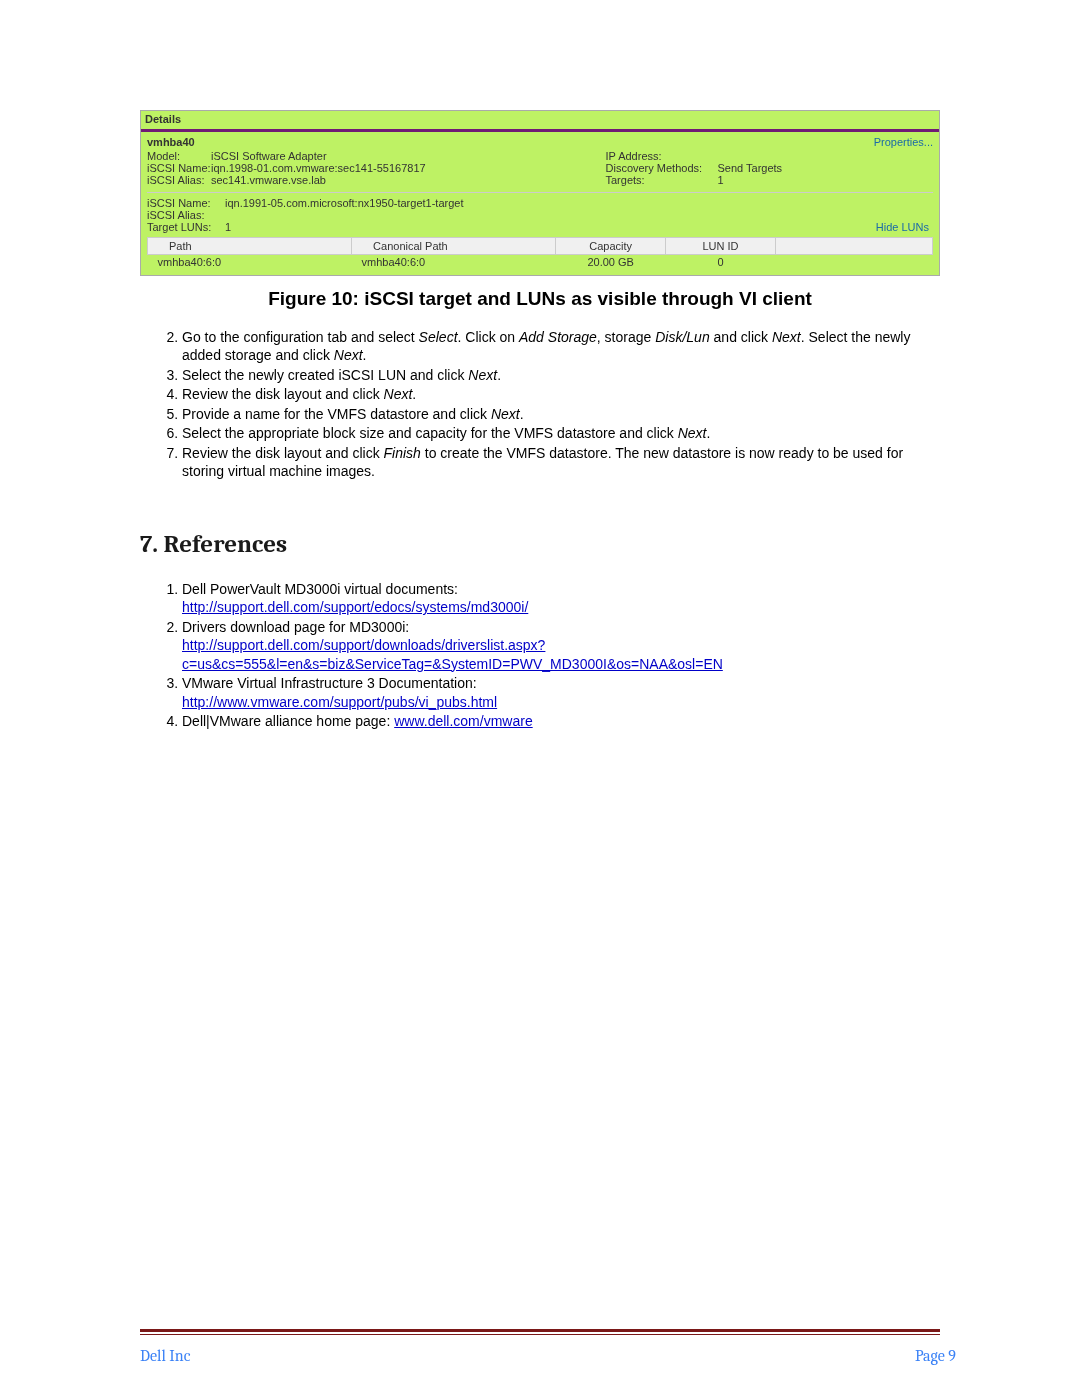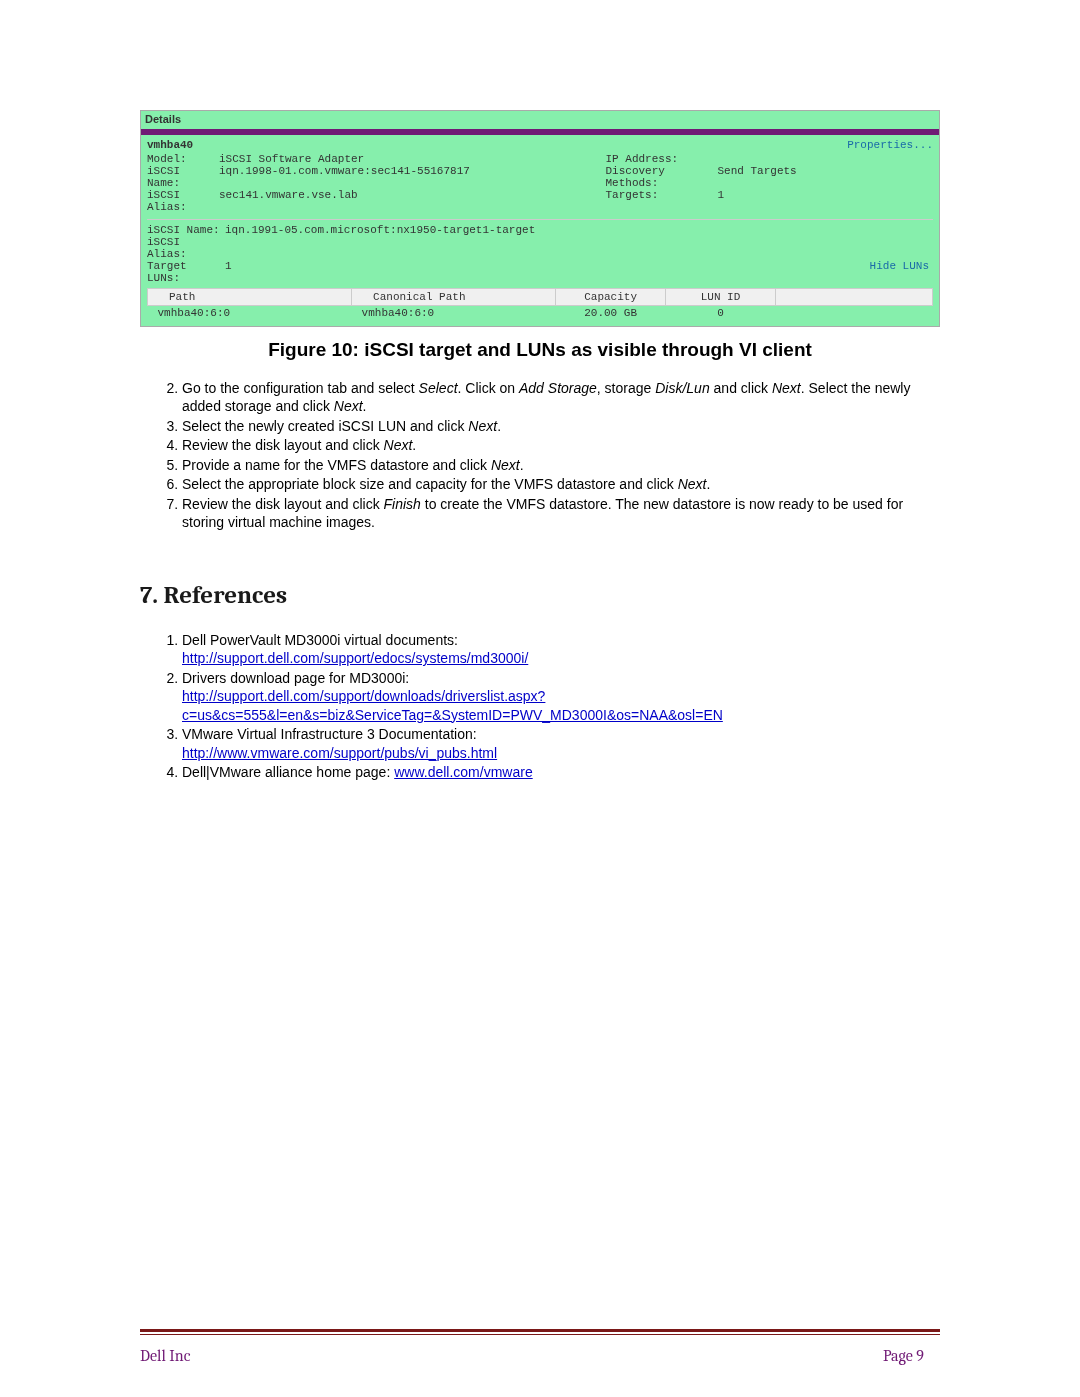--- a/index.html
+++ b/index.html
@@ -13,48 +13,47 @@
   }
   .page {
     padding: 110px 140px 40px 140px;
     box-sizing: border-box;
     width: 1080px;
     min-height: 1397px;
     position: relative;
   }
   .details-panel {
     border: 1px solid #aaa;
-    background: #86efac;
+    background: #bef264;
     font-family: Tahoma, Verdana, sans-serif;
     font-size: 11px;
     margin-bottom: 12px;
   }
   .details-title {
     font-weight: bold;
     padding: 2px 4px 4px 4px;
     color: #333;
   }
   .details-body {
-    border-top: 6px solid #701a75;
+    border-top: 3px solid #701a75;
     padding: 4px 6px 6px 6px;
-    font-family: Liberation Mono, monospace;
   }
   .adapter-name {
     font-weight: bold;
     color: #333;
     margin-bottom: 2px;
   }
   .kv-row {
     display: flex;
   }
   .kv-row > div {
     display: flex;
   }
   .kv-label {
-    width: 72px;
+    width: 64px;
     color: #333;
   }
   .kv-value {
     color: #333;
   }
   .kv-col-left { flex: 1.4; }
   .kv-col-right { flex: 1; display:flex; }
   .kv-label-r { width: 112px; color:#333; }
   .link-blue {
     color: #1a6aa8;
@@ -128,27 +127,27 @@
     left: 140px;
     right: 140px;
     bottom: 62px;
     border-top: 3px solid #7a1818;
     border-bottom: 1px solid #7a1818;
     height: 2px;
   }
   .footer {
     position: absolute;
     left: 140px;
-    right: 156px;
+    right: 124px;
     bottom: 32px;
     display: flex;
     justify-content: space-between;
     font-family: Cambria, Georgia, serif;
     font-size: 16px;
-    color: #701a75;
+    color: #3b82f6;
   }
 </style>
 </head>
 <body>
 
 <div class="page">
 
   <div class="details-panel">
     <div class="details-title">Details</div>
     <div class="details-body">

